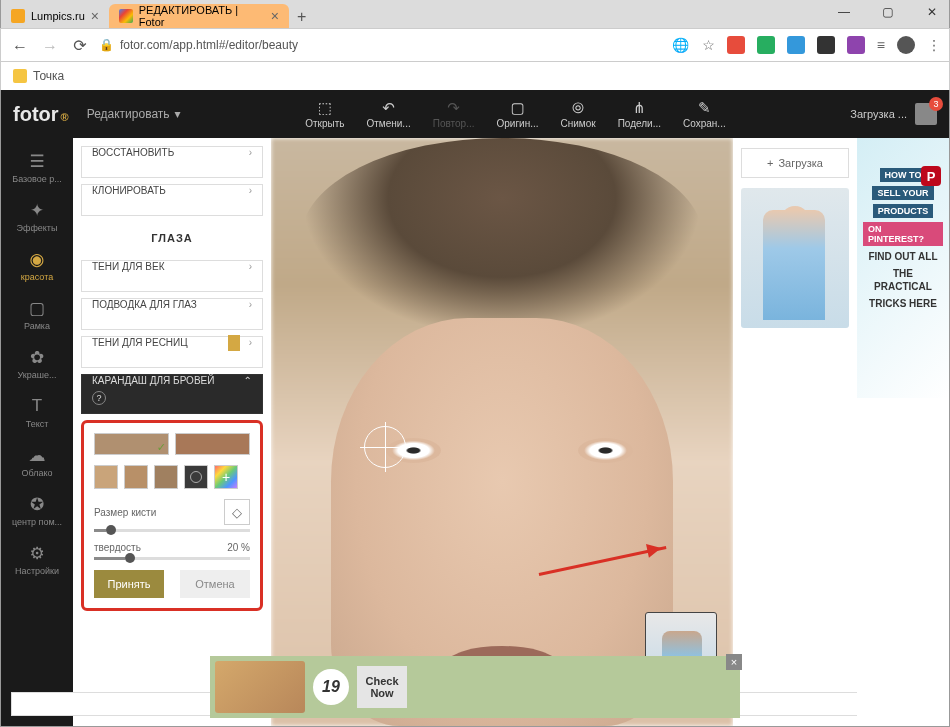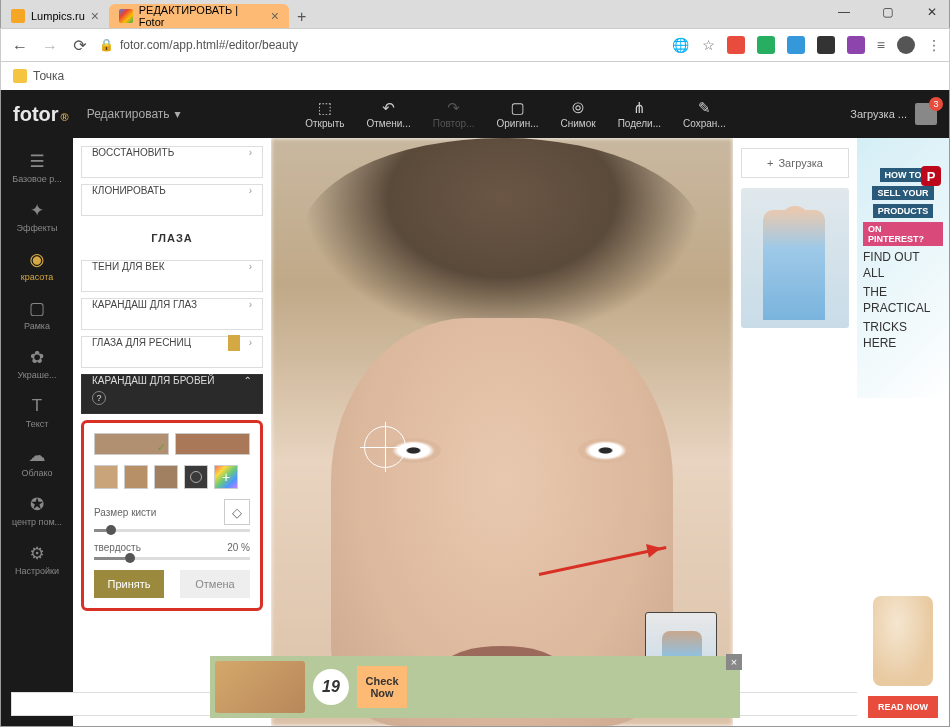--- a/index.html
+++ b/index.html
@@ -98,32 +98,32 @@
 .thumb-person { position: absolute; top: 22px; left: 22px; width: 62px; height: 110px; background: linear-gradient(180deg, #e8c9b0 0%, #9ec9e8 35%, #7ab4dd 100%); border-radius: 10px 10px 0 0; }
 .thumb-head { position: absolute; top: 18px; left: 38px; width: 32px; height: 36px; background: #e8c9b0; border-radius: 50%; }
 .clear-btn { position: absolute; bottom: 10px; right: 10px; left: 10px; height: 24px; border: 1px solid #ddd; background: #fff; display: flex; align-items: center; justify-content: center; gap: 5px; font-size: 10px; color: #777; cursor: pointer; }
 
 .ad-panel { width: 92px; background: #fff; display: flex; flex-direction: column; position: relative; }
 .ad-close { position: absolute; top: 0; right: 0; width: 18px; height: 18px; background: #f28b2c; color: #fff; display: flex; align-items: center; justify-content: center; font-size: 13px; cursor: pointer; }
 .ad-top { height: 260px; background: linear-gradient(135deg, #d4eef5 0%, #fff 100%); padding: 30px 6px 10px; display: flex; flex-direction: column; align-items: center; gap: 4px; position: relative; overflow: hidden; }
 .ad-pinterest { position: absolute; top: 28px; right: 8px; width: 20px; height: 20px; background: #bd081c; border-radius: 4px; color: #fff; display: flex; align-items: center; justify-content: center; font-weight: bold; font-size: 13px; }
 .ad-badge { padding: 2px 5px; background: #2a5a7a; color: #fff; font-size: 9px; font-weight: bold; }
 .ad-badge.pink { background: #d94a7a; }
-.ad-sub { font-size: 12px; color: #333; font-weight: normal; line-height: 1.3; }
+.ad-sub { font-size: 10px; color: #333; text-align: center; font-weight: bold; line-height: 1.3; }
 .ad-bot { flex: 1; background: #fff; display: flex; flex-direction: column; align-items: center; justify-content: flex-end; padding: 8px; gap: 10px; position: relative; }
 .ad-prod { width: 60px; height: 90px; background: radial-gradient(ellipse at 40% 30%, #f5e6d0 0%, #e8c9a0 70%); border-radius: 8px; }
 .read-now { padding: 6px 10px; background: #e74c3c; color: #fff; font-size: 9px; font-weight: bold; cursor: pointer; }
 
 .bottom-ad { position: absolute; bottom: 8px; left: 50%; transform: translateX(-50%); width: 530px; height: 62px; background: #b5c99a; display: flex; align-items: center; padding: 5px; gap: 8px; }
 .bottom-ad-img { width: 90px; height: 52px; background: linear-gradient(135deg, #d4a86b 0%, #b8875a 100%); border-radius: 3px; }
 .bottom-ad-bubble { width: 36px; height: 36px; background: #fff; border-radius: 50%; display: flex; align-items: center; justify-content: center; font-size: 16px; font-weight: bold; font-style: italic; color: #333; }
 .bottom-ad-txt { flex: 1; display: flex; flex-direction: column; font-family: Georgia, serif; }
 .bottom-ad-line1 { font-size: 12px; font-style: italic; color: #555; }
 .bottom-ad-line2 { font-size: 15px; color: #c77a2a; font-weight: bold; font-style: italic; }
-.bottom-ad-cta { width: 50px; height: 42px; background: #fdba74; display: flex; align-items: center; justify-content: center; font-size: 11px; font-weight: bold; color: #333; text-align: center; line-height: 1.1; cursor: pointer; }
+.bottom-ad-cta { width: 50px; height: 42px; background: #e5e5e5; display: flex; align-items: center; justify-content: center; font-size: 11px; font-weight: bold; color: #333; text-align: center; line-height: 1.1; cursor: pointer; }
 .bottom-ad-close { position: absolute; top: -2px; right: -2px; width: 16px; height: 16px; background: #888; color: #fff; display: flex; align-items: center; justify-content: center; font-size: 11px; cursor: pointer; }
 
 .win-ctrl { position: absolute; top: 2px; right: 4px; display: flex; gap: 16px; color: #333; font-size: 12px; }
 .win-btn { width: 28px; height: 20px; display: flex; align-items: center; justify-content: center; cursor: pointer; }
 </style>
 </head>
 <body>
 
 <div class="browser-frame">
   <div class="win-ctrl">
@@ -269,25 +269,25 @@
         <div class="panel-btn">
             <span>КЛОНИРОВАТЬ</span>
             <span class="arrow">›</span>
           </div>
         <div class="section-title">ГЛАЗА</div>
         <div class="panel-btn">
             <span>ТЕНИ ДЛЯ ВЕК</span>
             <span class="arrow">›</span>
           </div>
         <div class="panel-btn">
-            <span>КАРАНДАШ ДЛЯ ГЛАЗ</span>
+            <span>ПОДВОДКА ДЛЯ ГЛАЗ</span>
             <span class="arrow">›</span>
           </div>
         <div class="panel-btn">
-            <span>ГЛАЗА ДЛЯ РЕСНИЦ</span>
+            <span>ТЕНИ ДЛЯ РЕСНИЦ</span>
             <div class="ribbon"></div>
             <span class="arrow">›</span>
           </div>
         <div class="panel-btn dark">
           <div style="display:flex;flex-direction:column;gap:3px">
             <span>КАРАНДАШ ДЛЯ БРОВЕЙ</span>
             <span class="help-ic">?</span>
           </div>
           <span class="arrow">⌃</span>
         </div>
@@ -382,24 +382,20 @@
         <div class="ad-top">
           <div class="ad-pinterest">P</div>
           <div class="ad-badge">HOW TO</div>
           <div class="ad-badge">SELL YOUR</div>
           <div class="ad-badge">PRODUCTS</div>
           <div class="ad-badge pink">ON PINTEREST?</div>
           <div class="ad-sub">FIND OUT ALL</div>
           <div class="ad-sub">THE PRACTICAL</div>
           <div class="ad-sub">TRICKS HERE</div>
         </div>
-        <div class="ad-bot">
-          <div class="ad-prod"></div>
-          <div class="read-now">READ NOW</div>
-        </div>
       </div>
     </div>
 
     <div class="bottom-ad">
       <div class="bottom-ad-img"></div>
       <div class="bottom-ad-bubble">19</div>
       <div class="bottom-ad-cta">Check Now</div>
       <div class="bottom-ad-close">×</div>
     </div>
   </div>

